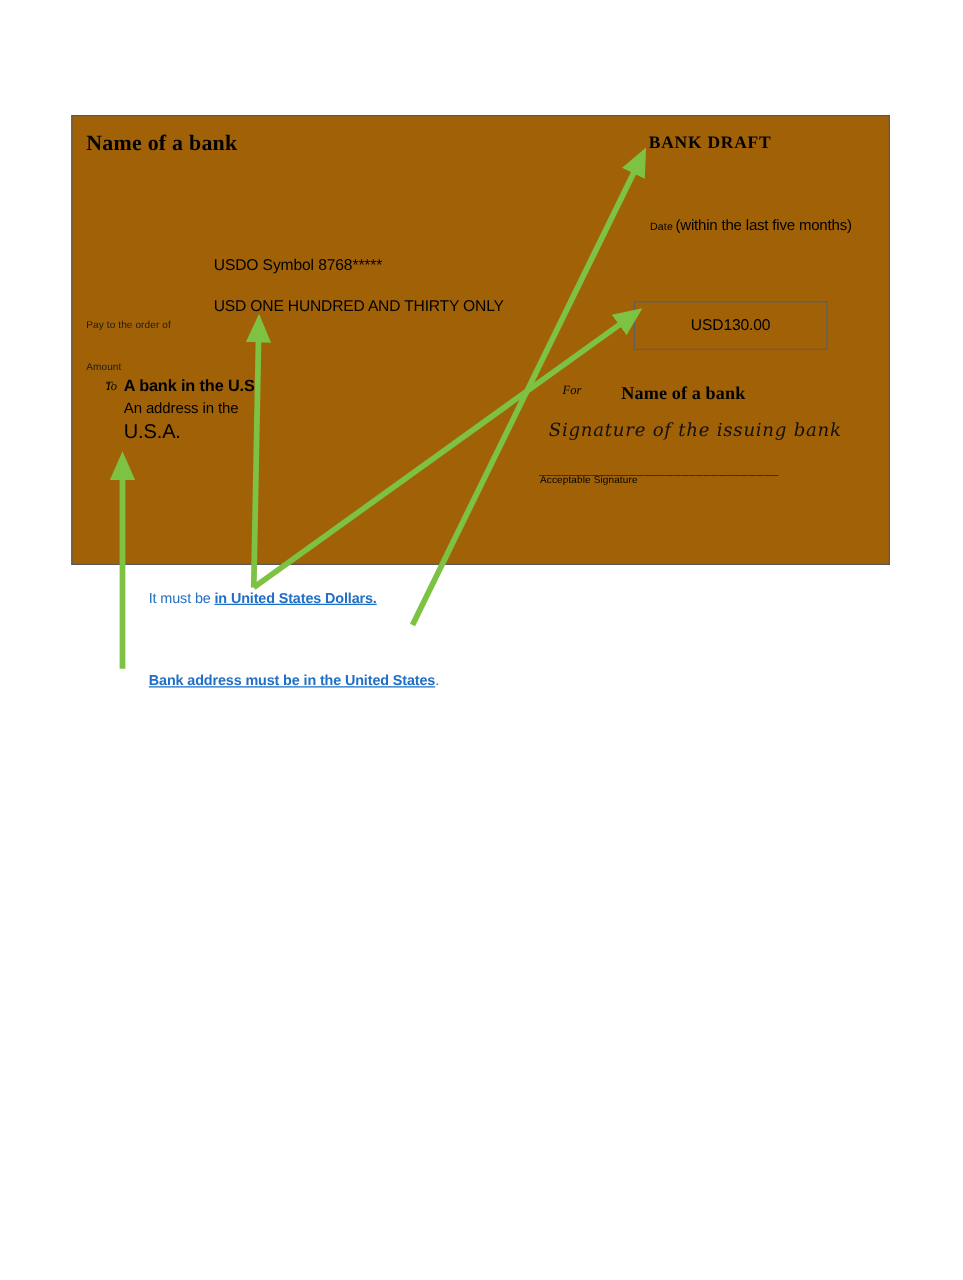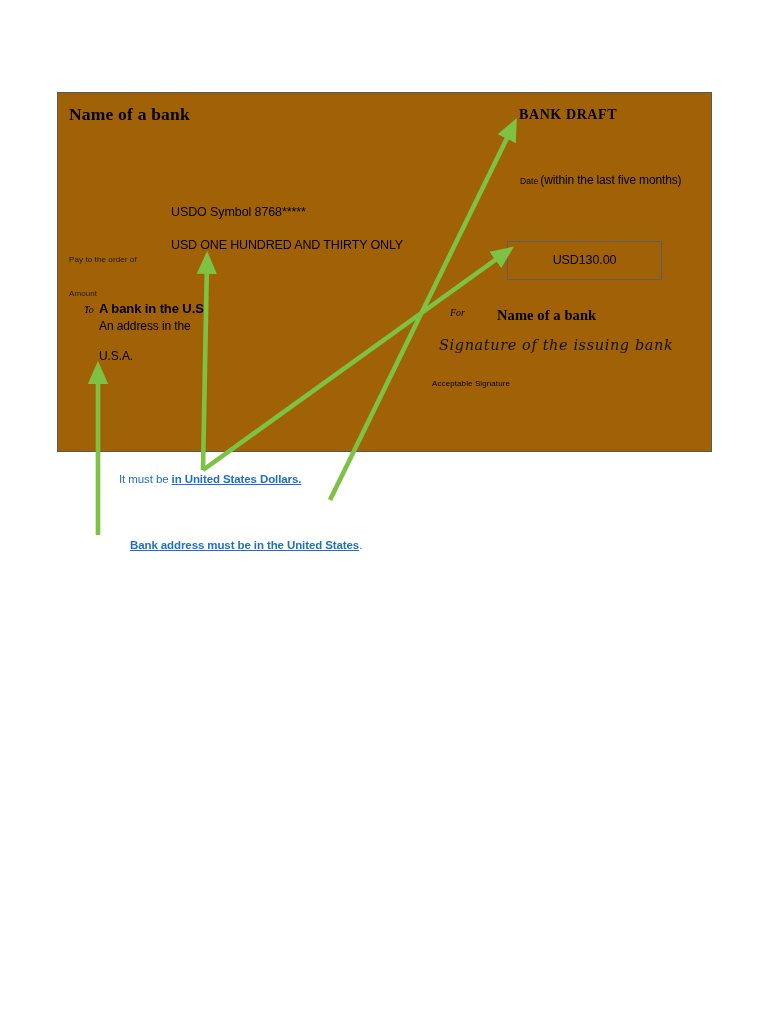--- a/index.html
+++ b/index.html
@@ -145,23 +145,22 @@
     position: absolute;
     left: 30px;
     top: 18px;
     font-size: 12px;
     letter-spacing: -0.1px;
   }
   #to-line3 {
     position: absolute;
     left: 30px;
     top: 36px;
-    font-size: 12px;
-    letter-spacing: -0.1px;
-    margin-top: 12px;
+    font-size: 16px;
+    letter-spacing: -0.1px;
   }
 
   
   #amount-box {
     position: absolute;
     left: 449px;
     top: 148px;
     width: 155px;
     height: 39px;
     border: 1.4px solid #5f5f5f;
@@ -248,21 +247,21 @@
     color: #1F6FC5;
     letter-spacing: -0.1px;
     white-space: nowrap;
   }
   .annot .u {
     text-decoration: underline;
     font-weight: bold;
   }
   #annot-dollars { left: 119px; top: 473px; }
   #annot-draft   { left: 297px; top: 507px; }
-  #annot-address { left: 92px;  top: 539px; padding-left: 38px; }
+  #annot-address { left: 81px;  top: 539px; padding-left: 38px; }
 </style>
 </head>
 <body>
 
 <div id="page">
 
 
   <div id="check">
 
     <div id="bank-name">Name of a bank</div>

